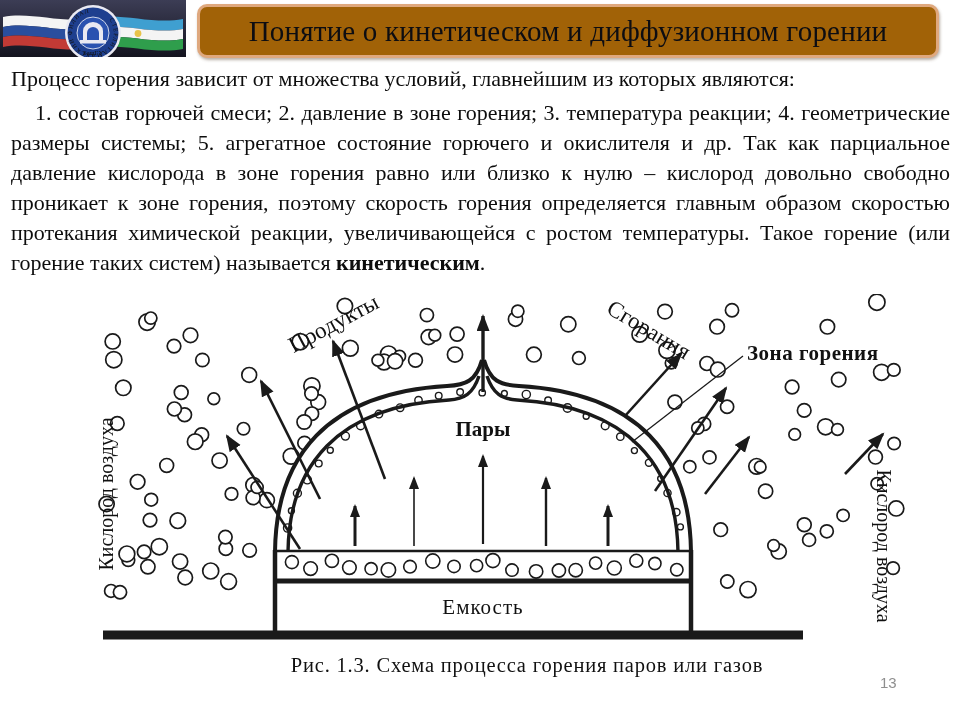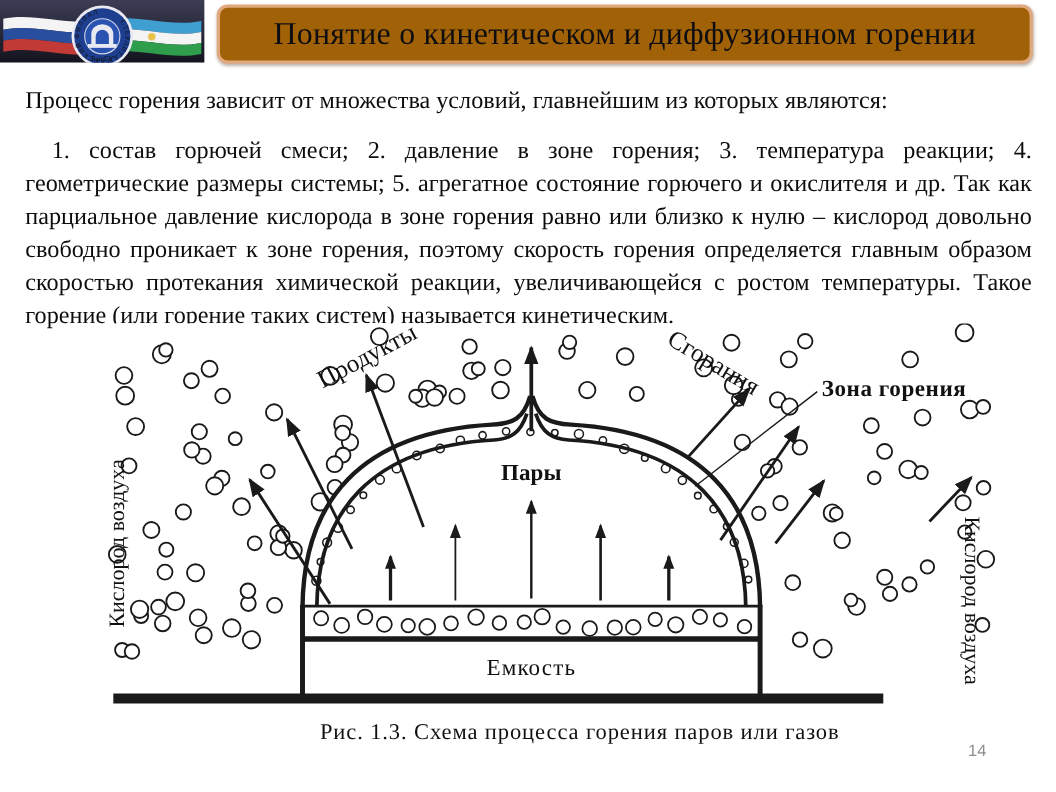--- a/index.html
+++ b/index.html
@@ -6,23 +6,23 @@
   body{width:960px;height:720px;background:#ffffff;overflow:hidden;position:relative;
        font-family:"Liberation Serif",serif;}
   .logo{position:absolute;left:0;top:0;width:186px;height:57px;}
   .title-box{position:absolute;left:197px;top:4px;width:736px;height:48px;
     background:#a16207;border:3px solid #dfa87e;border-radius:10px;
     box-shadow:1px 2px 3px rgba(100,80,60,.45);
     display:flex;align-items:center;justify-content:center;}
   .title-box span{font-size:29px;color:#0d0d12;letter-spacing:.2px;white-space:nowrap;}
   .body-text{position:absolute;left:7px;top:60px;width:947px;color:#0d0d0d;
     font-size:22px;line-height:30px;text-align:justify;}
-  .body-text p{margin:16px;}
+  .body-text p{margin:4px;}
   .body-text .p2{text-indent:24px;}
-  .body-text b{font-weight:400;}
+  .body-text b{font-weight:700;}
   .diagram{position:absolute;left:95px;top:294px;width:815px;height:392px;background:#ffffff;}
   .page-num{position:absolute;left:880px;top:674px;font-family:"Liberation Sans",sans-serif;
     font-size:15px;color:#8f8f8f;z-index:10;}
   svg text{font-family:"Liberation Serif",serif;fill:#111111;}
 </style>
 </head>
 <body>
 
 <div class="logo">
   <svg width="186" height="57" viewBox="0 0 186 57">
@@ -288,13 +288,13 @@
   <text transform="translate(550,42) rotate(31)" text-anchor="middle" font-size="23">Сгорания</text>
   <text x="652" y="66" font-size="21" font-weight="700" letter-spacing=".5">Зона горения</text>
   <text x="388" y="142" text-anchor="middle" font-size="21" font-weight="700">Пары</text>
   <text transform="translate(18,200) rotate(-90)" text-anchor="middle" font-size="20">Кислород воздуха</text>
   <text transform="translate(782,252) rotate(90)" text-anchor="middle" font-size="20">Кислород воздуха</text>
   <text x="388" y="320" text-anchor="middle" font-size="21" letter-spacing="1">Емкость</text>
   <text x="432" y="378" text-anchor="middle" font-size="20.5" letter-spacing=".8">Рис. 1.3. Схема процесса горения паров или газов</text>
 </svg>
 </div>
 
-<div class="page-num">14</div>
+<div class="page-num">13</div>
 
 </body></html>

